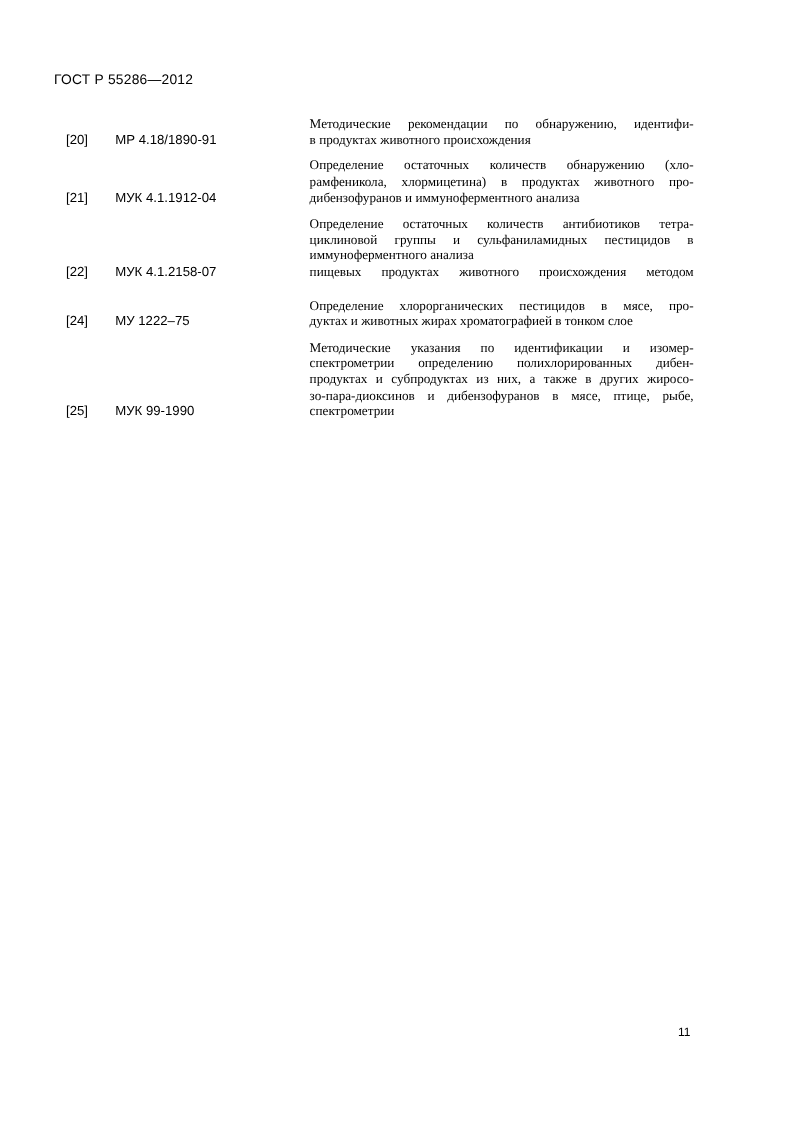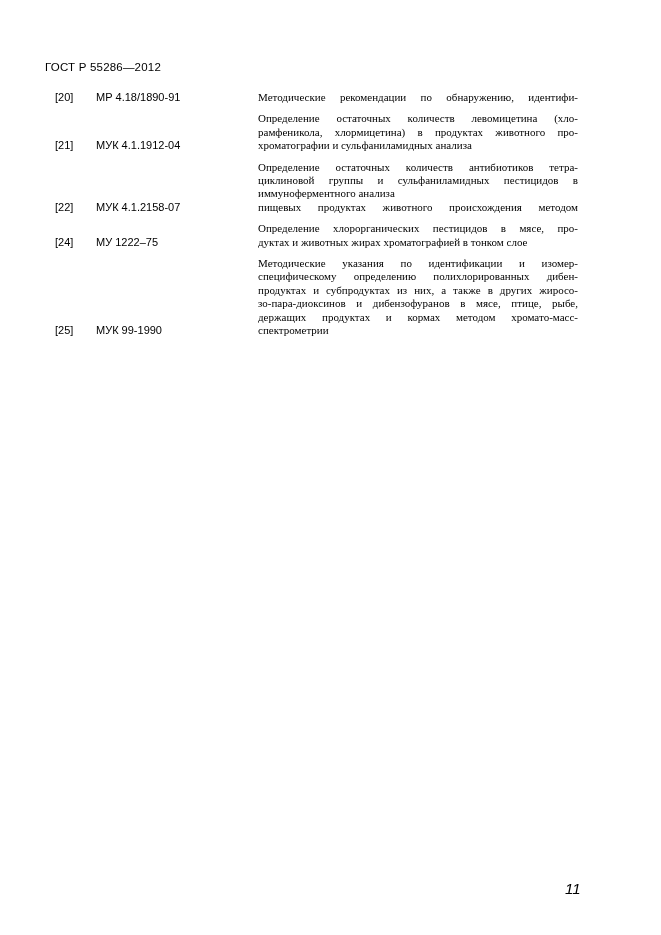--- a/index.html
+++ b/index.html
@@ -40,65 +40,66 @@
     width: 41px;
     flex: 0 0 41px;
     line-height: 13.4px;
     white-space: nowrap;
   }
   .ref-code {
     width: 162px;
     flex: 0 0 162px;
     line-height: 13.4px;
     white-space: nowrap;
+    margin-top: 20px;
   }
   .ref-desc {
     width: 320px;
     flex: 0 0 320px;
     font-family: Liberation Serif, serif;
   }
   .ref-line {
     line-height: 13.4px;
     white-space: nowrap;
     text-align: justify;
     text-align-last: justify;
   }
   .ref-line.last {
     text-align: left;
     text-align-last: left;
   }
   .page-number {
     position: absolute;
     left: 565px;
-    top: 880px;
-    font-size: 15px;
-    font-style: italic;
+    top: 855px;
+    font-size: 10px;
   }
 </style>
 </head>
 <body>
 
 <div class="page">
   <div class="doc-header">ГОСТ Р 55286—2012</div>
 
   <div class="refs" id="refs">
       <div class="ref-row">
         <div class="ref-num">[20]</div>
         <div class="ref-code">МР 4.18/1890-91</div>
         <div class="ref-desc">
           <div class="ref-line">Методические рекомендации по обнаружению, идентифи-</div>
+          <div class="ref-line last">в продуктах животного происхождения</div>
         </div>
       </div>
       <div class="ref-row">
         <div class="ref-num">[21]</div>
         <div class="ref-code">МУК 4.1.1912-04</div>
         <div class="ref-desc">
-          <div class="ref-line">Определение остаточных количеств левомицетина (хло-</div>
+          <div class="ref-line">Определение остаточных количеств обнаружению (хло-</div>
           <div class="ref-line">рамфеникола, хлормицетина) в продуктах животного про-</div>
-          <div class="ref-line last">хроматографии и сульфаниламидных анализа</div>
+          <div class="ref-line last">дибензофуранов и иммуноферментного анализа</div>
         </div>
       </div>
       <div class="ref-row">
         <div class="ref-num">[22]</div>
         <div class="ref-code">МУК 4.1.2158-07</div>
         <div class="ref-desc">
           <div class="ref-line">Определение остаточных количеств антибиотиков тетра-</div>
           <div class="ref-line">циклиновой группы и сульфаниламидных пестицидов в</div>
           <div class="ref-line last">иммуноферментного анализа</div>
           <div class="ref-line">пищевых продуктах животного происхождения методом</div>
@@ -110,23 +111,22 @@
         <div class="ref-desc">
           <div class="ref-line">Определение хлорорганических пестицидов в мясе, про-</div>
           <div class="ref-line last">дуктах и животных жирах хроматографией в тонком слое</div>
         </div>
       </div>
       <div class="ref-row">
         <div class="ref-num">[25]</div>
         <div class="ref-code">МУК 99-1990</div>
         <div class="ref-desc">
           <div class="ref-line">Методические указания по идентификации и изомер-</div>
-          <div class="ref-line">специфическому определению полихлорированных дибен-</div>
+          <div class="ref-line">спектрометрии определению полихлорированных дибен-</div>
           <div class="ref-line">продуктах и субпродуктах из них, а также в других жиросо-</div>
           <div class="ref-line">зо-пара-диоксинов и дибензофуранов в мясе, птице, рыбе,</div>
-          <div class="ref-line">держащих продуктах и кормах методом хромато-масс-</div>
           <div class="ref-line last">спектрометрии</div>
         </div>
       </div>
     </div>
 
   <div class="page-number">11</div>
 </div>
 
 </body></html>

